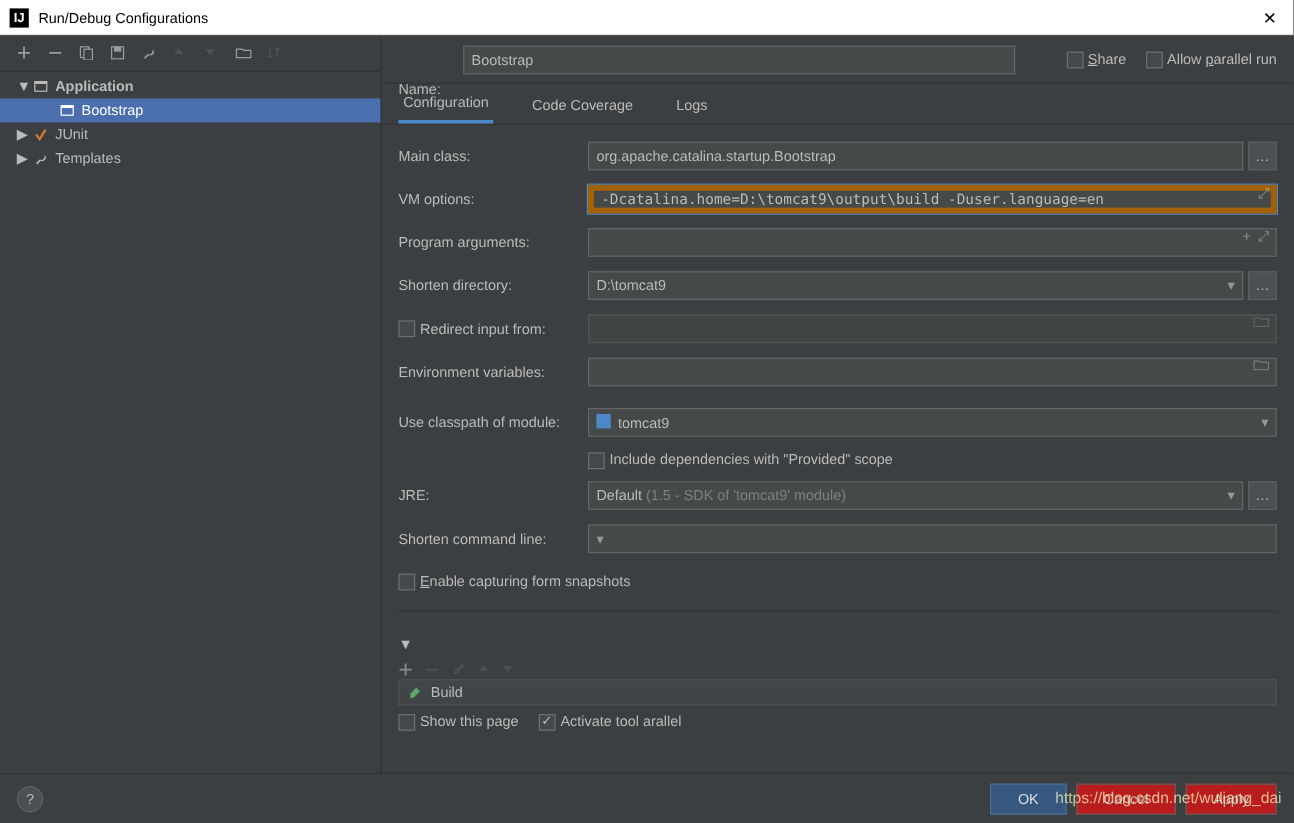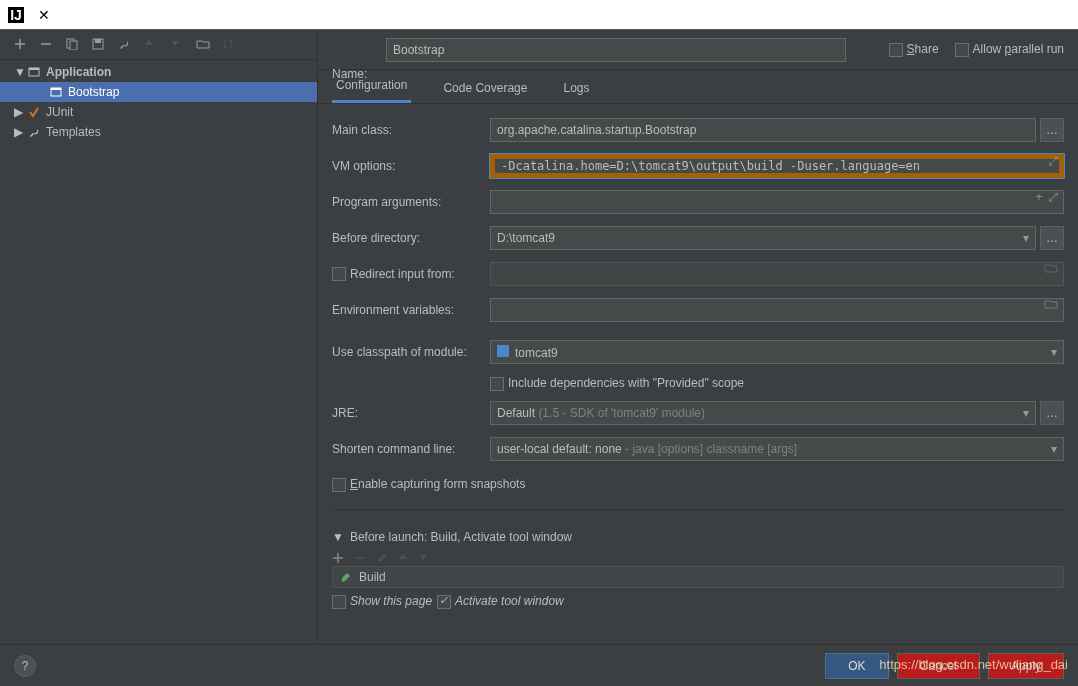--- a/index.html
+++ b/index.html
@@ -1,19 +1,19 @@
 <!DOCTYPE html>
 <html><head>
 <meta charset="utf-8">
 <style>
 * { box-sizing: border-box; margin: 0; padding: 0; font-family: "Segoe UI", Arial, sans-serif; font-size: 12px; }
 body { background: #3c3f41; color: #bbbbbb; width: 1078px; height: 686px; overflow: hidden; }
 
 .titlebar { background: #ffffff; height: 30px; display: flex; align-items: center; padding: 0 8px; color: #000; border-bottom: 1px solid #555; }
-.titlebar .app-icon { width: 16px; height: 16px; background: #000; margin-right: 8px; display: inline-flex; align-items: center; justify-content: center; color: #fff; font-size: 14px; font-weight: bold; }
+.titlebar .app-icon { width: 16px; height: 16px; background: #000; margin-right: 8px; display: inline-flex; align-items: center; justify-content: center; color: #fff; font-size: 11px; font-weight: bold; }
 .titlebar .title { flex: 1; }
 .titlebar .close { font-size: 14px; cursor: pointer; padding: 0 6px; }
 
 .main { display: flex; height: 614px; }
 
 .sidebar { width: 318px; background: #3c3f41; border-right: 1px solid #323232; display: flex; flex-direction: column; }
 .toolbar { height: 30px; display: flex; align-items: center; padding: 0 14px; gap: 12px; border-bottom: 1px solid #323232; }
 .toolbar .ico { width: 14px; height: 14px; opacity: 0.75; cursor: pointer; }
 .toolbar .ico.dim { opacity: 0.35; }
 
@@ -59,38 +59,39 @@
 .divider { border-top: 1px solid #323232; margin: 8px 0 10px 0; }
 
 .before-launch { padding: 0 14px; }
 .bl-header { display: flex; align-items: center; height: 22px; cursor: pointer; }
 .bl-header .arrow { margin-right: 6px; }
 .bl-toolbar { display: flex; gap: 10px; padding: 4px 0 2px 0; }
 .bl-toolbar .ico { opacity: 0.6; cursor: pointer; }
 .bl-toolbar .ico.dim { opacity: 0.3; }
 .bl-item { background: #414547; border: 1px solid #515151; height: 22px; display: flex; align-items: center; padding: 0 6px; margin-bottom: 2px; }
 .bl-item .hammer { color: #59a869; margin-right: 6px; }
-.bl-checks { display: flex; gap: 5px; align-items: center; padding: 4px 0; font-style: italic; }
+.bl-checks { display: flex; gap: 17px; align-items: center; padding: 4px 0; }
 
 .footer { height: 42px; display: flex; align-items: center; padding: 0 14px; border-top: 1px solid #323232; }
 .help-btn { width: 22px; height: 22px; border-radius: 11px; background: #4c5052; border: 1px solid #5e6060; display: flex; align-items: center; justify-content: center; cursor: pointer; }
 .footer .spacer { flex: 1; }
 .btn { height: 26px; padding: 0 22px; background: #b91c1c; border: 1px solid #5e6060; color: #bbbbbb; margin-left: 8px; cursor: pointer; display: flex; align-items: center; }
 .btn.primary { background: #365880; border: 1px solid #4c708c; color: #dddddd; }
 
 .watermark { position: absolute; right: 10px; bottom: 14px; color: #fef9c3; opacity: 0.7; font-size: 13px; pointer-events: none; }
 
 svg { display: block; }
 .u { text-decoration: underline; }
 </style>
 </head>
 <body>
 
 <div class="titlebar">
   <span class="app-icon">IJ</span>
+  <span class="title">Run/Debug Configurations</span>
   <span class="close">✕</span>
 </div>
 
 <div class="main">
   <div class="sidebar">
     <div class="toolbar">
       <span class="ico">
           <svg width="12" height="12">
             <path d="M6 1v10M1 6h10" stroke="#bbb" stroke-width="1.5"></path>
           </svg>
@@ -219,21 +220,21 @@
         <div class="field">
             <div class="input"></div>
           <span class="inline-icons">
               <span>+</span>
               <span>⤢</span>
             </span>
         </div>
       </div>
 
       <div class="form-row">
-        <span class="flabel">Before directory:</span>
+        <span class="flabel">Shorten directory:</span>
         <div class="field">
             <div class="select">
               <span>D:\tomcat9</span>
               <span class="caret">▾</span>
             </div>
           </div>
         <div class="btn-sq">…</div>
       </div>
 
       <div class="form-row">
@@ -288,37 +289,35 @@
               <span class="caret">▾</span>
             </div>
           </div>
         <div class="btn-sq">…</div>
       </div>
 
       <div class="form-row">
         <span class="flabel">Shorten command line:</span>
         <div class="field">
             <div class="select">
-              <span><span>user-local default: none</span> <span class="hint-txt">- java [options] classname [args]</span></span>
               <span class="caret">▾</span>
             </div>
           </div>
       </div>
 
       <div class="form-row">
         <label><span class="chk"></span><span class="u">E</span>nable capturing form snapshots</label>
       </div>
 
       <div class="divider"></div>
     </div>
 
     <div class="before-launch">
       <div class="bl-header">
         <span class="arrow">▼</span>
-        <span>Before launch: Build, Activate tool window</span>
       </div>
       <div class="bl-toolbar">
         <span class="ico">
             <svg width="12" height="12">
               <path d="M6 1v10M1 6h10" stroke="#bbb" stroke-width="1.5"></path>
             </svg>
           </span>
         <span class="ico dim">
             <svg width="12" height="12">
               <path d="M1 6h10" stroke="#777" stroke-width="1.5"></path>
@@ -343,21 +342,21 @@
       <div class="bl-item">
         <span class="hammer">
             <svg width="14" height="14">
               <path d="M3 8l5-5 3 3-5 5-3 1z" fill="#59a869"></path>
             </svg>
           </span>
         <span>Build</span>
       </div>
       <div class="bl-checks">
         <label><span class="chk"></span><span>Show this page</span></label>
-        <label><span class="chk checked"></span><span>Activate tool window</span></label>
+        <label><span class="chk checked"></span><span>Activate tool arallel</span></label>
       </div>
     </div>
   </div>
 </div>
 
 <div class="footer">
   <div class="help-btn">?</div>
   <div class="spacer"></div>
   <div class="btn primary">OK</div>
   <div class="btn">Cancel</div>

